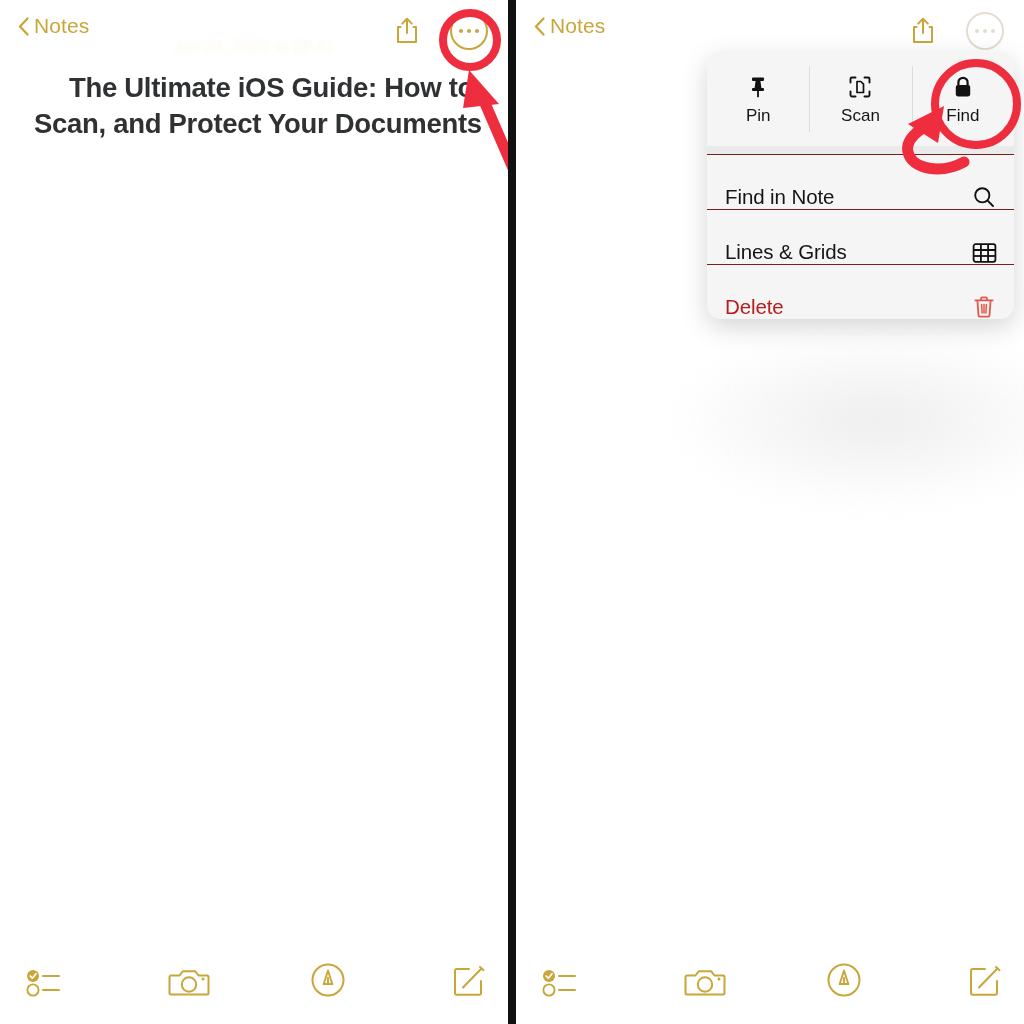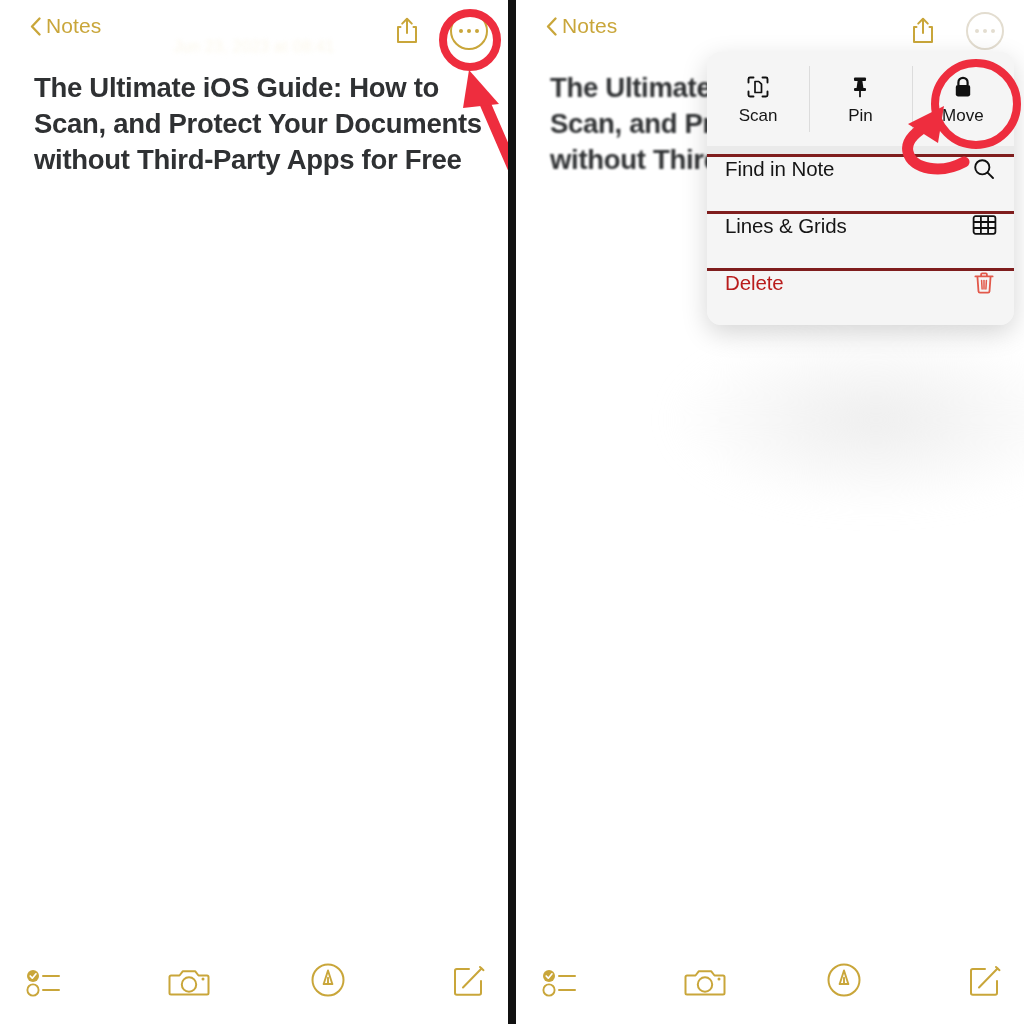--- a/index.html
+++ b/index.html
@@ -11,21 +11,21 @@
   }
   .stage{position:relative;width:1024px;height:1024px;}
 
   
   .panel{position:absolute;top:0;height:1024px;background:#ffffff;overflow:hidden;}
   .panel-left{left:0;width:508px;}
   .panel-right{left:516px;width:508px;}
   .divider{position:absolute;left:508px;top:0;width:8px;height:1024px;background:#111111;}
 
   
-  .navbar{position:absolute;top:0;left:16px;right:0;height:58px;}
+  .navbar{position:absolute;top:0;left:4px;right:0;height:58px;}
   .back-btn{
     position:absolute;left:14px;top:14px;
     display:flex;align-items:center;gap:5px;
     color:#c9a63a;font-size:21px;letter-spacing:.1px;
   }
   .chev{
     width:11px;height:19px;position:relative;display:inline-block;
   }
   .chev svg{display:block}
   .nav-right{position:absolute;right:20px;top:12px;display:flex;align-items:center;gap:30px;}
@@ -41,20 +41,21 @@
     position:absolute;top:38px;left:0;right:0;text-align:center;
     font-size:16px;color:#fbf7ea;letter-spacing:.3px;
     filter:blur(2px);
   }
 
   
   .note-title{
     position:absolute;left:34px;right:34px;top:70px;
     font-size:27.5px;line-height:36px;font-weight:bold;color:#2f3133;
     letter-spacing:-.3px;
+    text-align:right;
   }
   .note-title .ln{display:block;white-space:nowrap;}
 
   
   .toolbar{position:absolute;left:0;right:0;bottom:0;height:86px;}
   .toolbar .tb{position:absolute;bottom:22px;color:#c9a63a;}
   .tb-checklist{left:26px;}
   .tb-camera{left:168px;}
   .tb-markup{left:310px;}
   .tb-compose{left:452px;}
@@ -75,22 +76,22 @@
     flex:1;display:flex;flex-direction:column;align-items:center;justify-content:center;
     gap:7px;position:relative;
   }
   .ctx-top .cell + .cell::before{
     content:"";position:absolute;left:0;top:14px;bottom:14px;width:1px;background:#dcdcdc;
   }
   .cell-label{font-size:17px;color:#151515;line-height:1;}
   .cell-ic{height:26px;display:flex;align-items:center;justify-content:center;}
   .ctx-sep{height:8px;background:#eaeaea;}
   .ctx-row{
-    height:54px;display:flex;align-items:flex-start;justify-content:space-between;
-    padding:0 17px 0 18px;border-top:3px solid #7f1d1d;background:#f5f5f5;
+    height:54px;display:flex;align-items:flex-end;justify-content:space-between;
+    padding:0 17px 0 18px;border-top:1px solid #7f1d1d;background:#f5f5f5;
   }
   .ctx-row:first-of-type{border-top:none;}
   .ctx-row .lbl{font-size:20.5px;color:#151515;letter-spacing:-.1px;}
   .ctx-row.danger .lbl{color:#b91c1c;}
   .ctx-row .ric{width:26px;display:flex;align-items:center;justify-content:center;}
 
   
   .anno{position:absolute;pointer-events:none;}
   .anno-circle-left{left:436px;top:6px;}
   .anno-arrow-left{left:455px;top:52px;}
@@ -136,21 +137,20 @@
           <i></i>
         </span>
       </div>
     </div>
 
     <div class="date-line">Jun 23, 2023 at 08:41</div>
 
     <div class="note-title">
       <span class="ln">The Ultimate iOS Guide: How to</span>
       <span class="ln">Scan, and Protect Your Documents</span>
-      <span class="ln">without Third-Party Apps for Free</span>
     </div>
 
     <div class="anno anno-circle-left">
       <svg width="68" height="68" viewBox="0 0 68 68">
         <circle cx="34" cy="34" r="27" fill="none" stroke="#ee2d3e" stroke-width="8"></circle>
       </svg>
     </div>
     <div class="anno anno-arrow-left">
       <svg width="70" height="120" viewBox="0 0 70 120">
         <path d="M58 116 L26 42" fill="none" stroke="#ee2d3e" stroke-width="11" stroke-linecap="round"></path>
@@ -229,51 +229,51 @@
       <span class="ln">without Third</span>
     </div>
 
     <div class="blurshade"></div>
 
     <div class="ctx-menu">
 
       <div class="ctx-top">
         <div class="cell">
           <span class="cell-ic">
+            <svg width="22" height="24" viewBox="0 0 22 24">
+              <rect x="5" y="2.5" width="12" height="3.4" rx="1" fill="#111"></rect>
+              <path d="M8.6 5.9 h4.8 l1.1 7.6 h-7 Z" fill="#111"></path>
+              <rect x="5" y="13.1" width="12" height="3" rx="1" fill="#111"></rect>
+              <rect x="10.1" y="16" width="1.8" height="6.2" fill="#111"></rect>
+            </svg>
+          </span>
+          <span class="cell-label">Pin</span>
+        </div>
+
+        <div class="cell">
+          <span class="cell-ic">
             <svg width="24" height="24" viewBox="0 0 24 24">
               <path d="M2.5 7.5 V4 a1.5 1.5 0 0 1 1.5 -1.5 H7.5" fill="none" stroke="#111" stroke-width="1.9" stroke-linecap="round"></path>
               <path d="M16.5 2.5 H20 a1.5 1.5 0 0 1 1.5 1.5 V7.5" fill="none" stroke="#111" stroke-width="1.9" stroke-linecap="round"></path>
               <path d="M21.5 16.5 V20 a1.5 1.5 0 0 1 -1.5 1.5 H16.5" fill="none" stroke="#111" stroke-width="1.9" stroke-linecap="round"></path>
               <path d="M7.5 21.5 H4 A1.5 1.5 0 0 1 2.5 20 V16.5" fill="none" stroke="#111" stroke-width="1.9" stroke-linecap="round"></path>
               <path d="M9 6.5 h3.8 L15.5 9.2 V17.5 H9 Z" fill="none" stroke="#111" stroke-width="1.7" stroke-linejoin="round"></path>
             </svg>
           </span>
           <span class="cell-label">Scan</span>
         </div>
 
         <div class="cell">
           <span class="cell-ic">
             <svg width="22" height="24" viewBox="0 0 22 24">
-              <rect x="5" y="2.5" width="12" height="3.4" rx="1" fill="#111"></rect>
-              <path d="M8.6 5.9 h4.8 l1.1 7.6 h-7 Z" fill="#111"></path>
-              <rect x="5" y="13.1" width="12" height="3" rx="1" fill="#111"></rect>
-              <rect x="10.1" y="16" width="1.8" height="6.2" fill="#111"></rect>
-            </svg>
-          </span>
-          <span class="cell-label">Pin</span>
-        </div>
-
-        <div class="cell">
-          <span class="cell-ic">
-            <svg width="22" height="24" viewBox="0 0 22 24">
               <path d="M6.4 10 V7.4 a4.6 4.6 0 0 1 9.2 0 V10" fill="none" stroke="#111" stroke-width="2.2"></path>
               <rect x="3.8" y="10" width="14.4" height="11.4" rx="2.1" fill="#111"></rect>
             </svg>
           </span>
-          <span class="cell-label">Move</span>
+          <span class="cell-label">Find</span>
         </div>
       </div>
 
       <div class="ctx-sep"></div>
 
       <div class="ctx-row">
         <span class="lbl">Find in Note</span>
         <span class="ric">
           <svg width="24" height="24" viewBox="0 0 24 24">
             <circle cx="10.3" cy="10.3" r="7.1" fill="none" stroke="#111" stroke-width="1.9"></circle>

